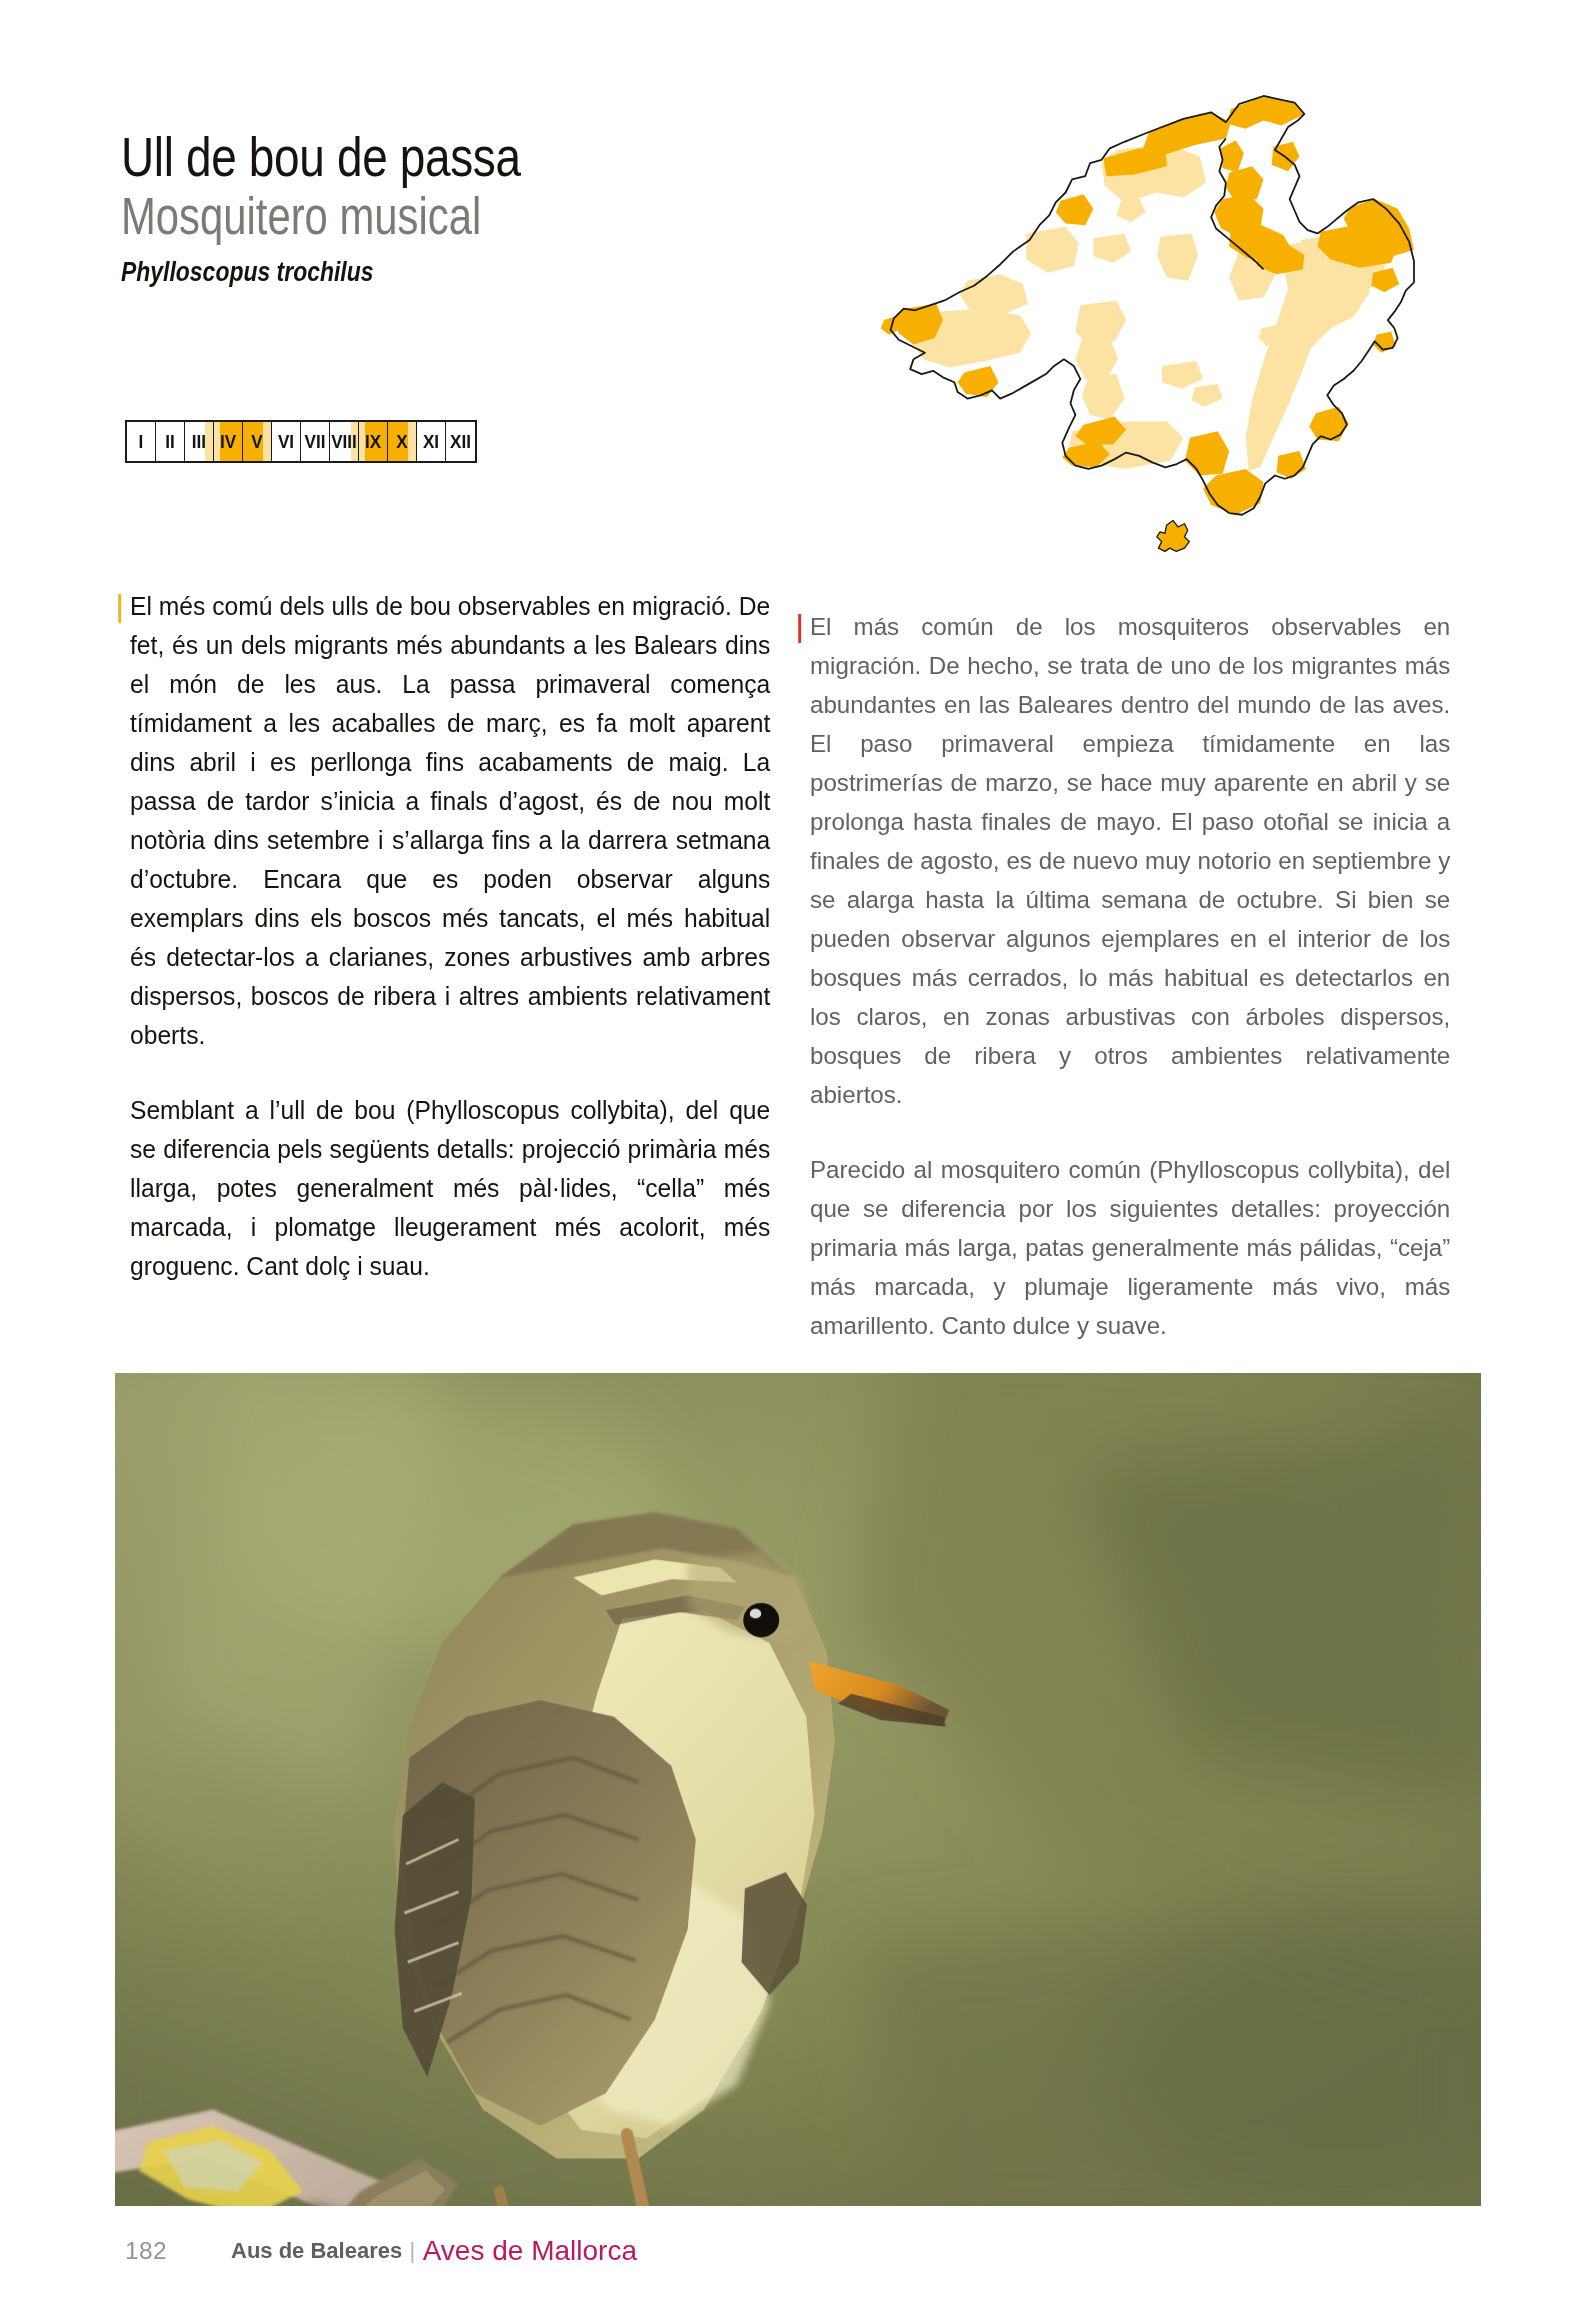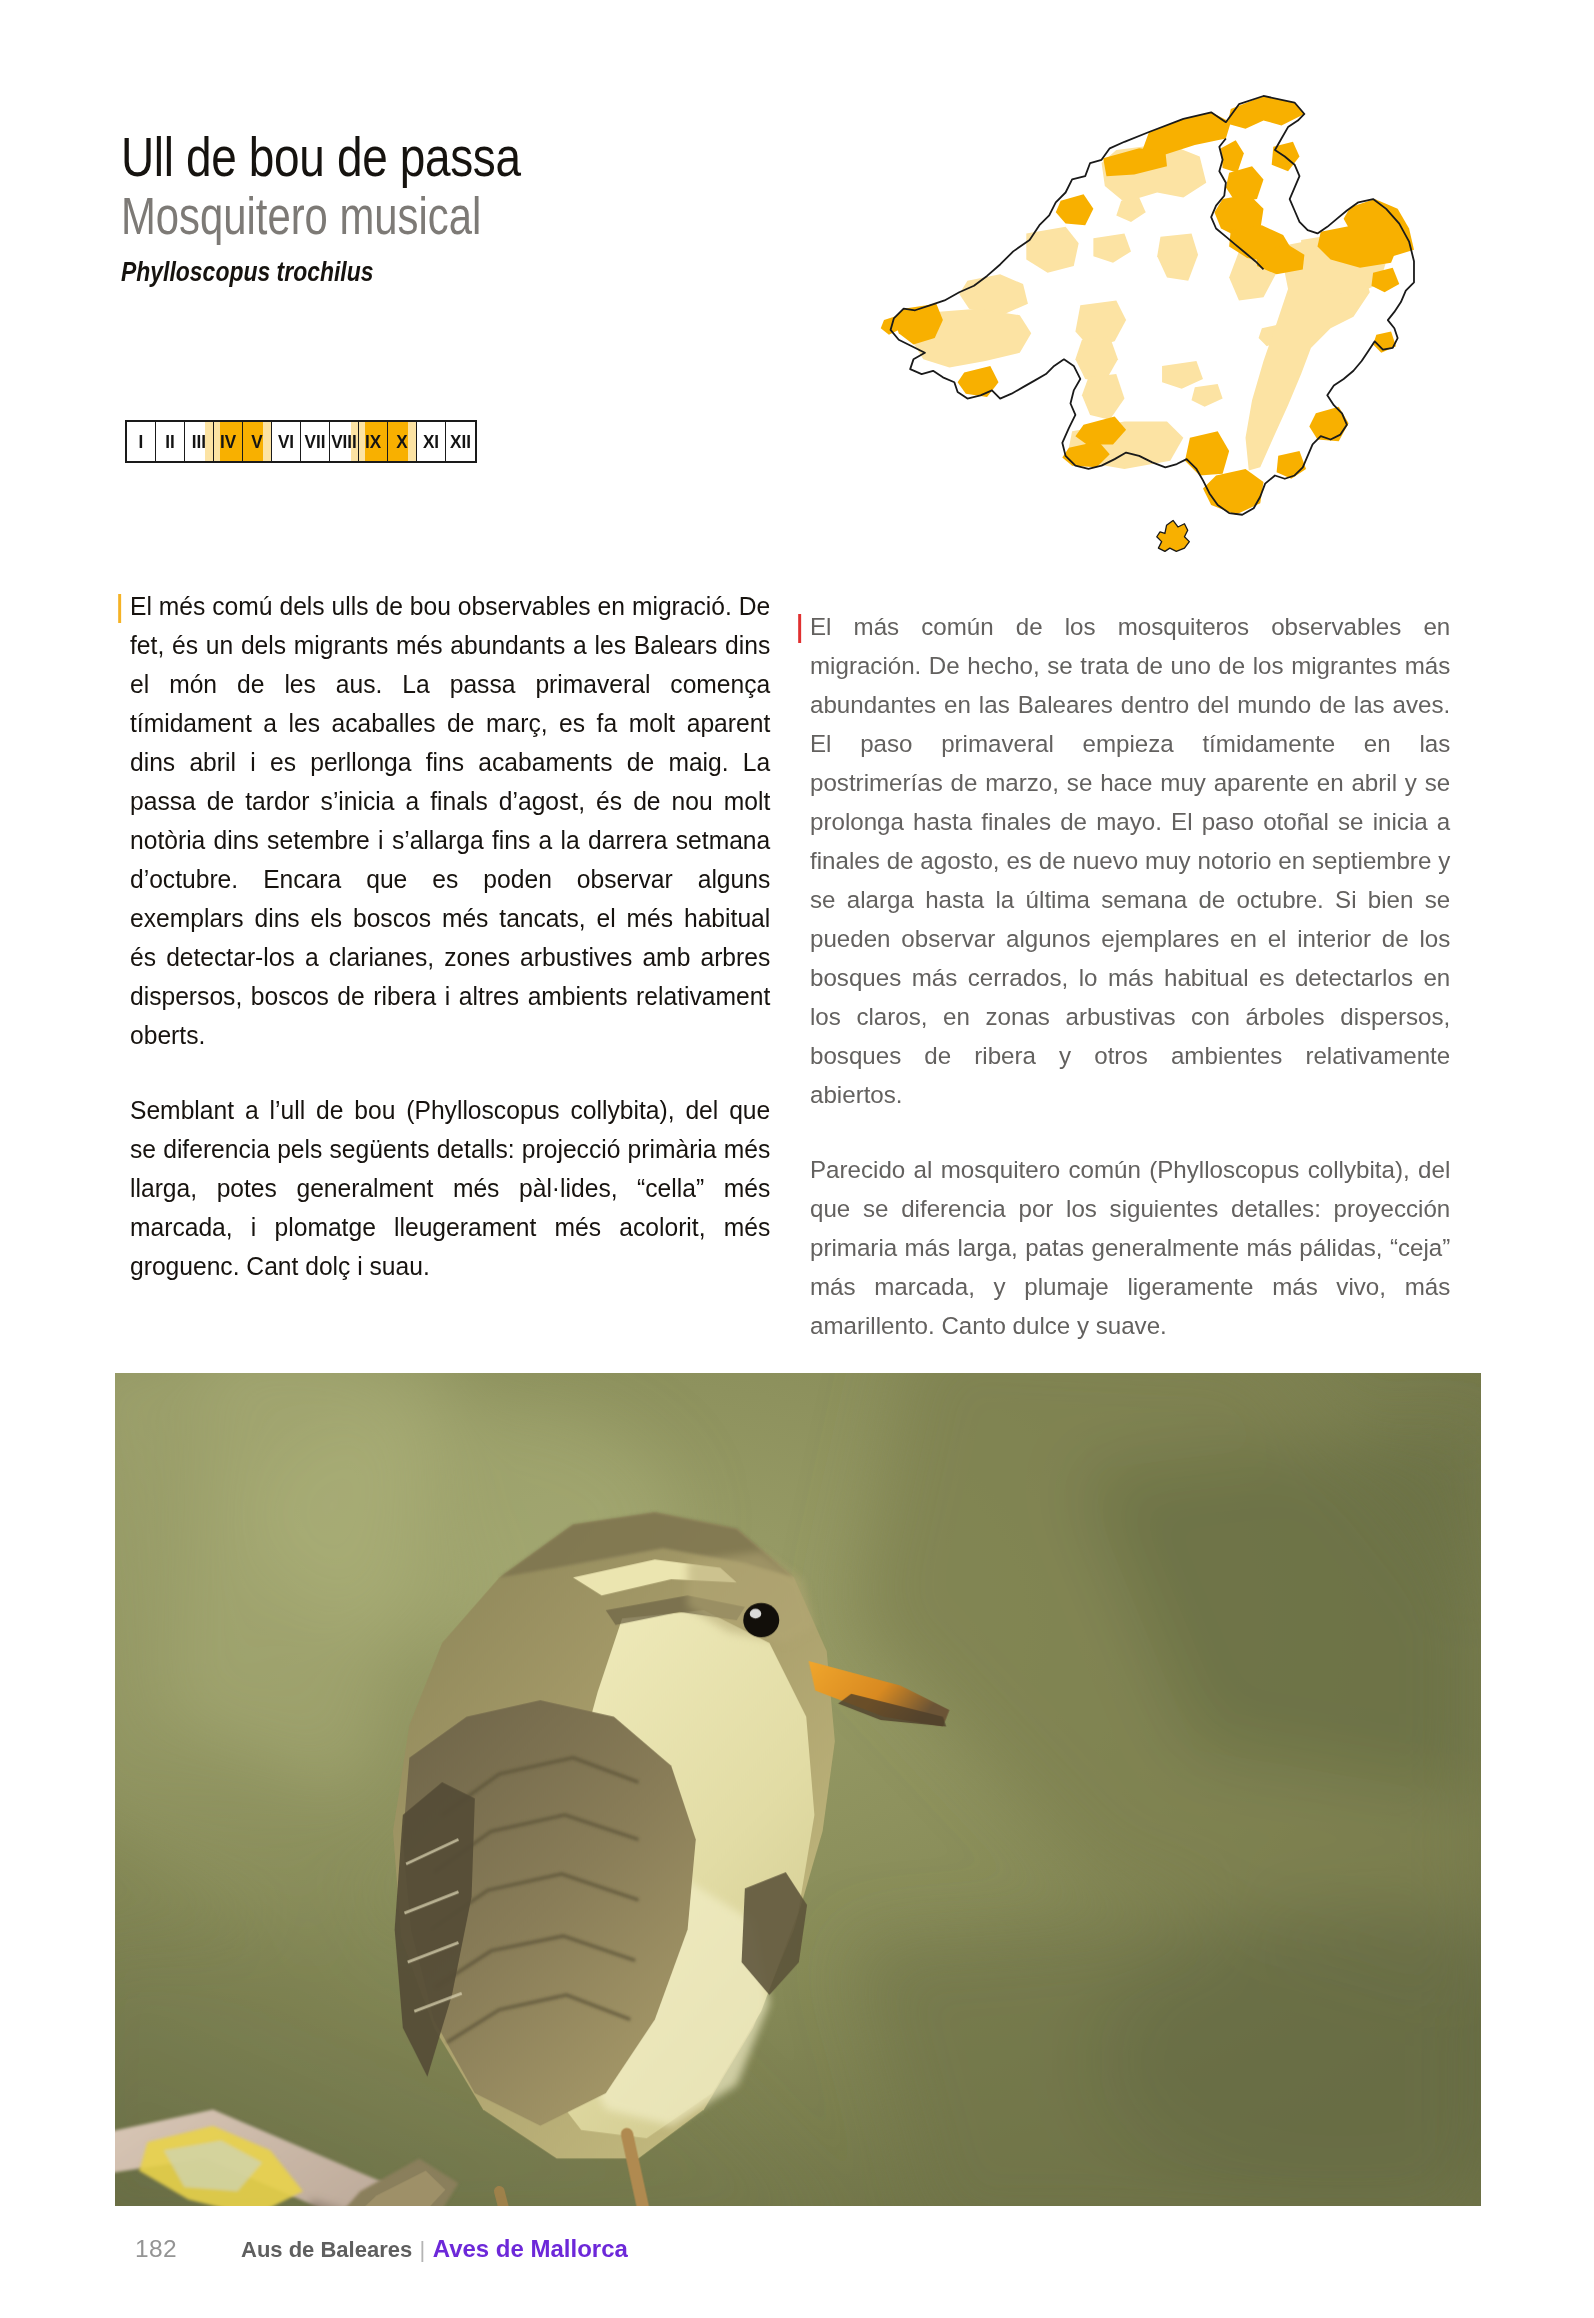--- a/index.html
+++ b/index.html
@@ -164,46 +164,46 @@
     width: 1366px;
     height: 833px;
     overflow: hidden;
     background: #8a8d5e;
   }
   .photo svg { width: 100%; height: 100%; display: block; }
 
   
   .footer {
     position: absolute;
-    left: 135px;
+    left: 125px;
     top: 2235px;
     display: flex;
-    align-items: flex-end;
+    align-items: center;
     font-family: "Liberation Sans Narrow", "Liberation Sans", sans-serif;
   }
   .footer-page {
     font-size: 24.5px;
     color: #949494;
     width: 106px;
     letter-spacing: 0.4px;
   }
   .footer-ca {
     font-size: 22px;
     font-weight: 700;
     color: #5f5f5f;
   }
   .footer-sep {
     font-size: 22px;
     color: #b4b4b4;
     margin: 0 7.4px;
   }
   .footer-es {
-    font-size: 24px;
-    font-weight: 700;
-    color: #6d28d9;
+    font-size: 28px;
+    font-weight: 400;
+    color: #be185d;
   }
 </style>
 </head>
 <body>
 
 <div class="titles">
   <div class="title-ca">Ull de bou de passa</div>
   <div class="title-es">Mosquitero musical</div>
   <div class="title-sci">Phylloscopus trochilus</div>
 </div>

